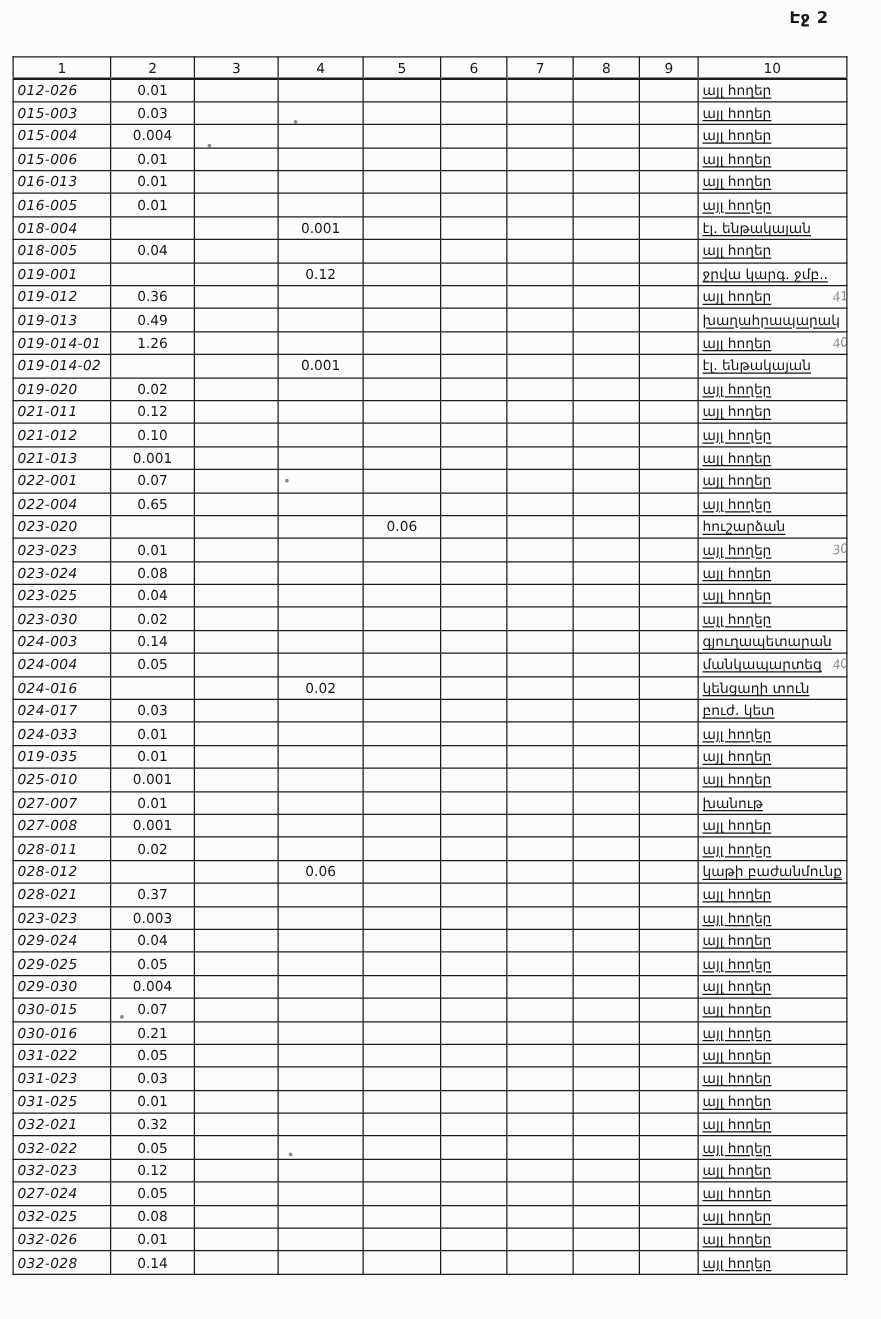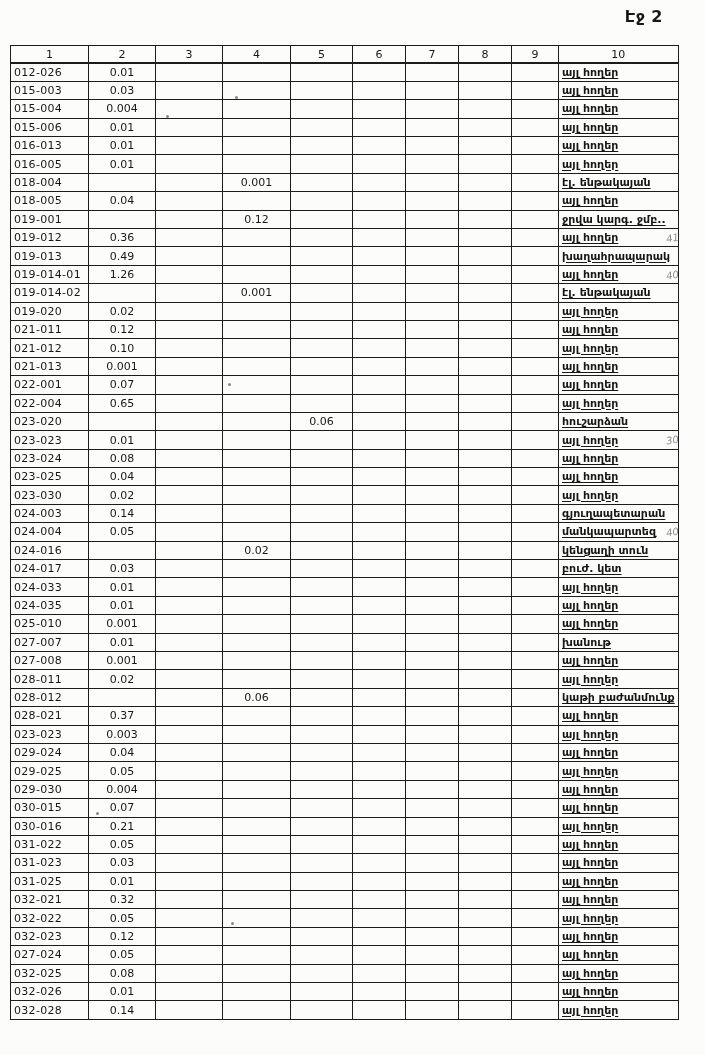--- a/index.html
+++ b/index.html
@@ -14,21 +14,21 @@
     height: 1055px;
     background: #fcfcfa;
     overflow: hidden;
     font-family: "DejaVu Sans", "Liberation Sans", sans-serif;
     color: #171717;
   }
   .page-label {
     position: absolute;
     top: 7px;
     right: 42px;
-    font-size: 16px;
+    font-size: 13px;
     font-weight: bold;
     letter-spacing: 0.5px;
   }
   table.scan-table {
     position: absolute;
     left: 10px;
     top: 45px;
     border-collapse: collapse;
     table-layout: fixed;
   }
@@ -43,24 +43,24 @@
   }
   .scan-table thead th {
     height: 16px;
     font-weight: normal;
     text-align: center;
     border-bottom: 2px solid #1c1c1c;
   }
   .scan-table tbody tr {
     height: 18.4px;
   }
-  td.c-code { text-align: left; letter-spacing: 0.3px; }
+  td.c-code { text-align: left; letter-spacing: 0.3px; font-style: italic; }
   td.c-num  { text-align: center; }
   td.c-name { text-align: left; }
-  td.c-name .u { text-decoration: underline; text-underline-offset: 2px; font-weight: bold; }
+  td.c-name .u { text-decoration: underline; text-underline-offset: 2px; }
   .mnote {
     position: absolute;
     left: 666px;
     width: 34px;
     font-size: 10px;
     font-style: italic;
     color: #5a5a66;
     opacity: 0.7;
     transform: rotate(-9deg);
   }
@@ -450,21 +450,21 @@
           <td class="c-num"></td>
           <td class="c-num"></td>
           <td class="c-num"></td>
           <td class="c-num"></td>
           <td class="c-num"></td>
           <td class="c-num"></td>
           <td class="c-num"></td>
           <td class="c-name"><span class="u">այլ հողեր</span></td>
         </tr>
         <tr>
-          <td class="c-code">024-035</td>
+          <td class="c-code">019-035</td>
           <td class="c-num">0.01</td>
           <td class="c-num"></td>
           <td class="c-num"></td>
           <td class="c-num"></td>
           <td class="c-num"></td>
           <td class="c-num"></td>
           <td class="c-num"></td>
           <td class="c-num"></td>
           <td class="c-name"><span class="u">այլ հողեր</span></td>
         </tr>

